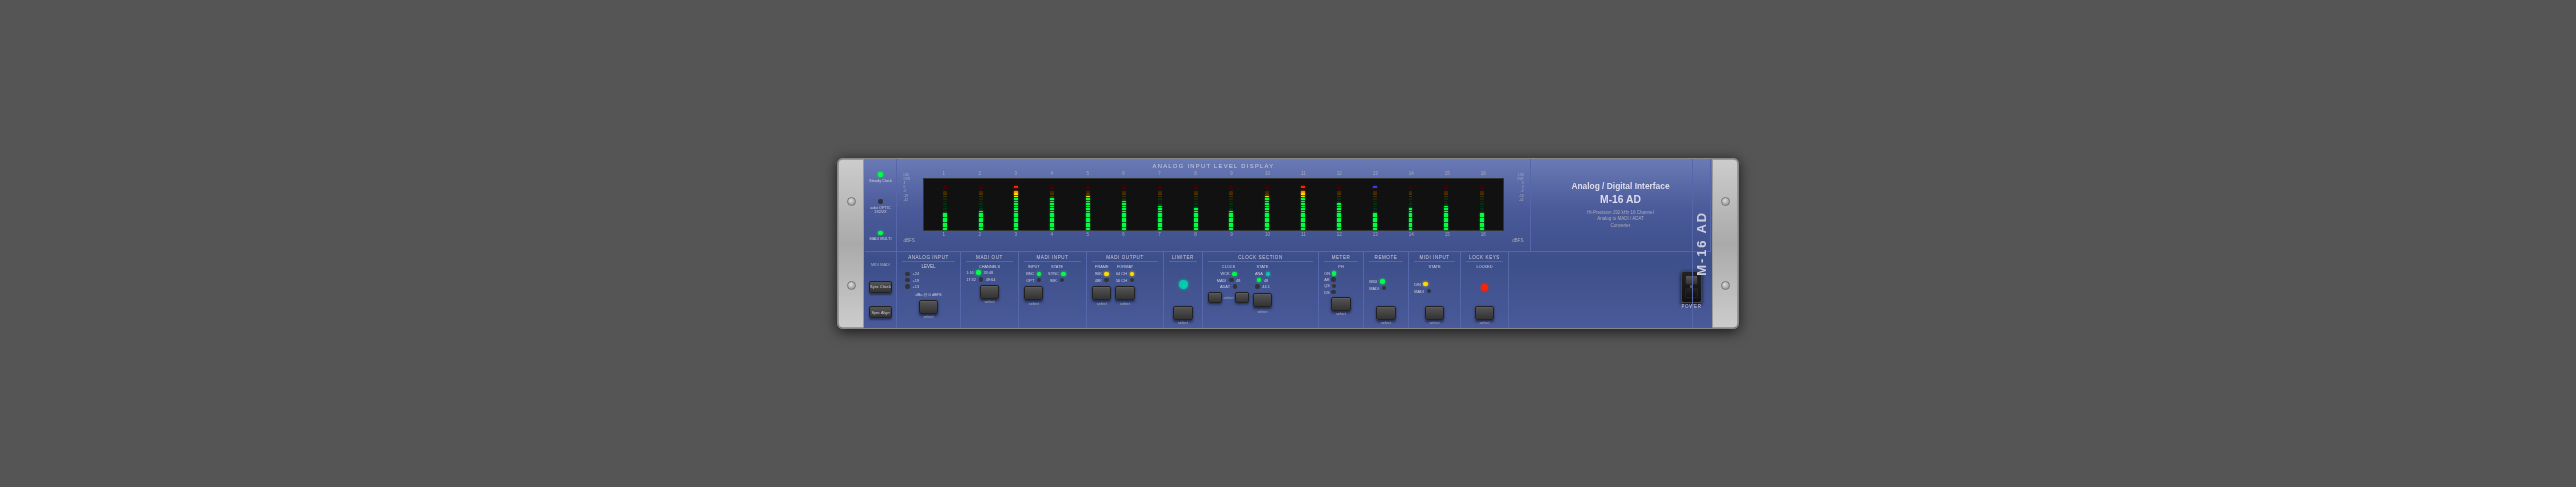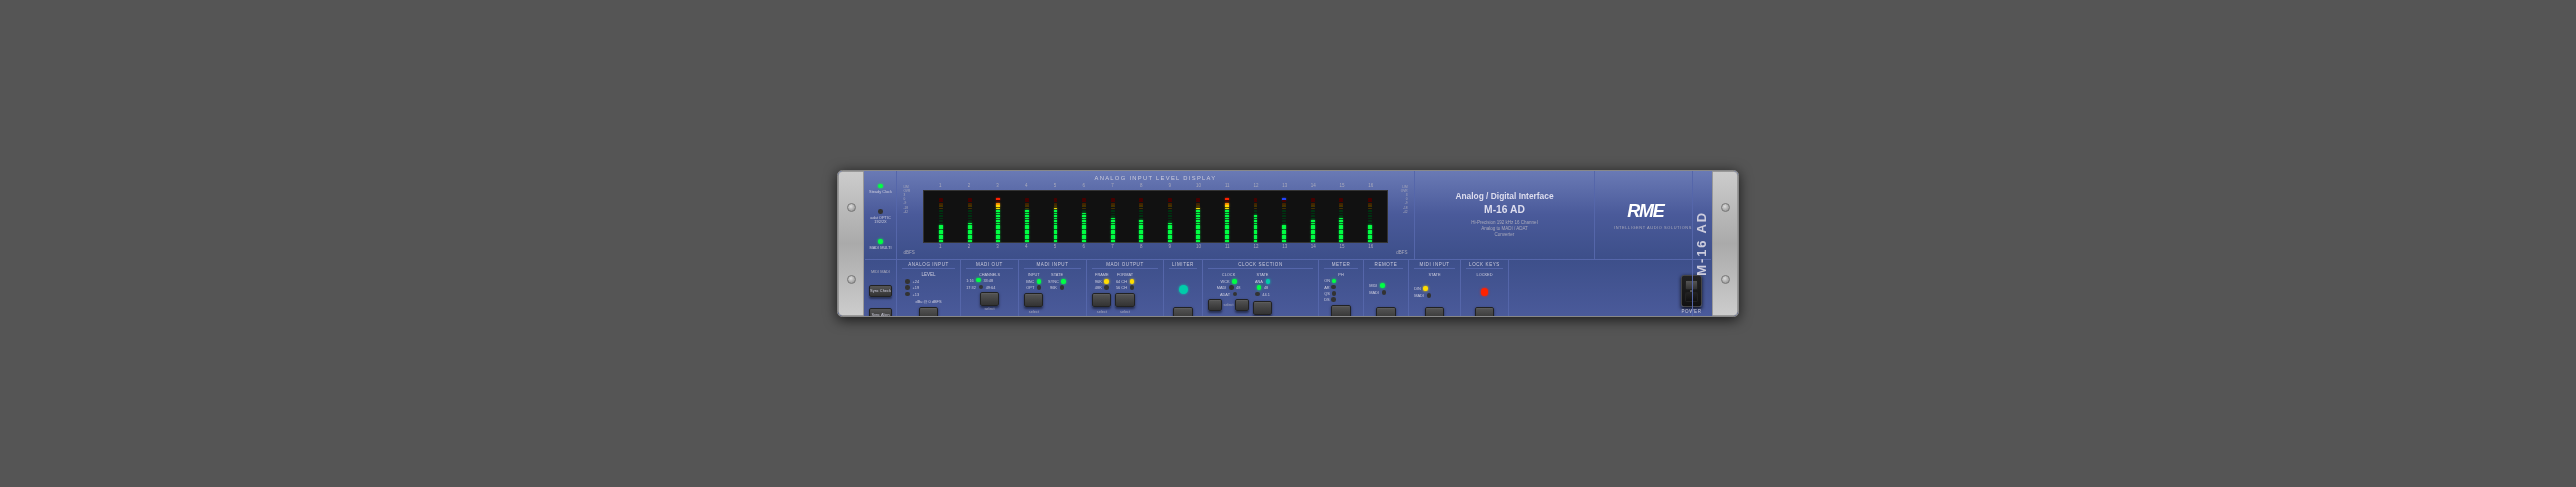--- a/index.html
+++ b/index.html
@@ -7,21 +7,21 @@
       background: #555;
       display: flex;
       align-items: center;
       justify-content: center;
       min-height: 100vh;
       font-family: Arial, Helvetica, sans-serif;
     }
 
     .rack-unit {
       width: 902px;
-      height: 147px;
+      height: 171px;
       background: linear-gradient(180deg, #6a7ab5 0%, #4a5a9a 30%, #3d4f8a 60%, #4a5a9a 100%);
       border-radius: 5.2px;
       border: 1.9px solid #888;
       position: relative;
       display: flex;
       flex-direction: column;
       overflow: hidden;
       box-shadow: 0 2.6px 13px rgba(0,0,0,0.7);
     }
 
@@ -934,29 +934,20 @@
 
       <div class="branding-area">
         <div class="product-name">
           Analog / Digital Interface<br><span style="font-size:10.3px;">M-16 AD</span>
         </div>
         <div class="product-subtitle">
           Hi-Precision 192 kHz 16 Channel<br>Analog to MADI / ADAT<br>Converter
         </div>
       </div>
 
-      <div class="rme-logo-area">
-
-        <div style="margin-bottom:3.9px;">
-          <svg width="52" height="19.3" viewBox="0 0 80 30">
-            <text x="0" y="26" font-size="28" font-weight="900" font-style="italic" font-family="Arial" fill="white" letter-spacing="-2">RME</text>
-          </svg>
-        </div>
-        <div class="rme-tagline">INTELLIGENT AUDIO SOLUTIONS</div>
-      </div>
 
     </div>
 
     <div class="bottom-section">
 
       <div class="left-sidebar">
         <div class="label-small" style="color:#aab;font-size:3.9px;text-align:center;">MIDI
 MADI</div>
         <button class="sync-btn">
           <span class="sync-btn-label">Sync Check</span>

